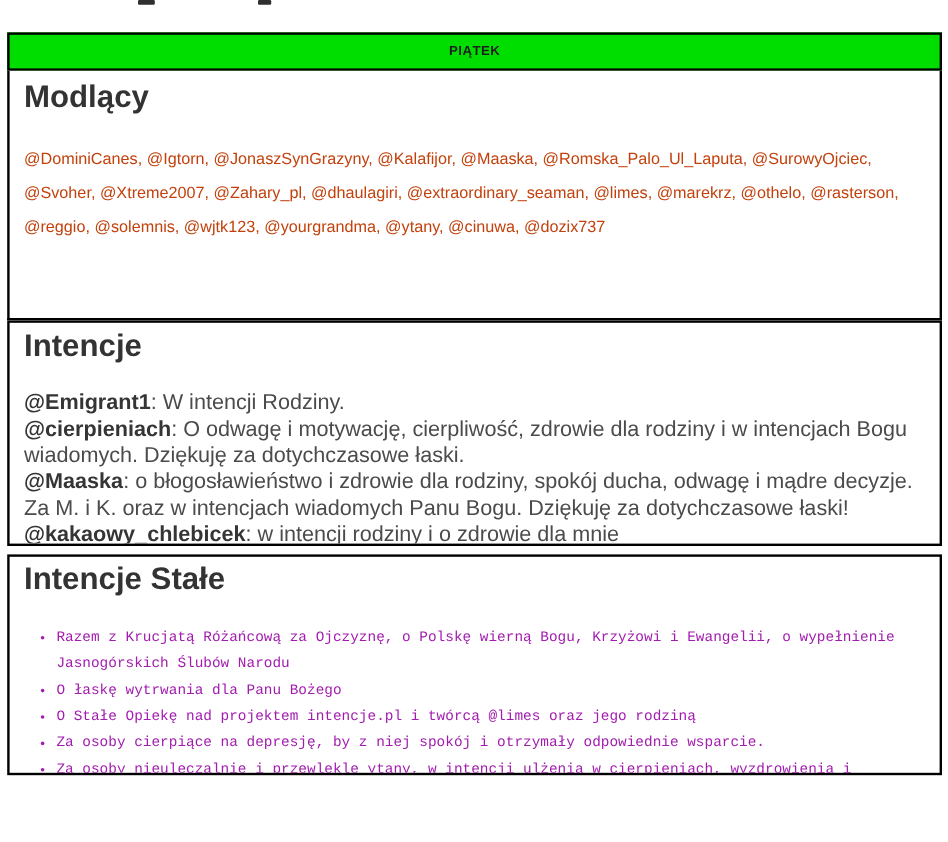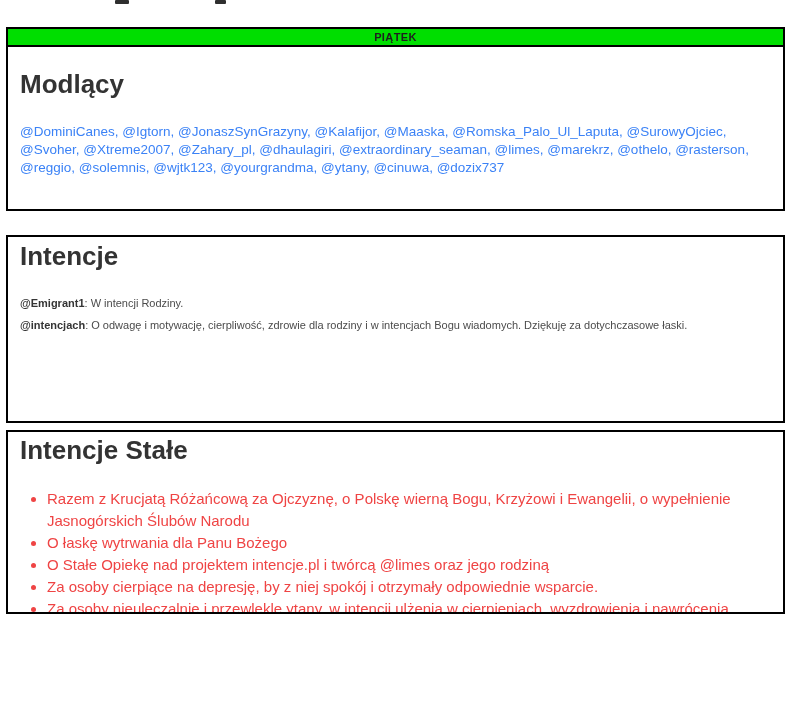--- a/index.html
+++ b/index.html
@@ -12,60 +12,60 @@
   }
   .page { position:absolute; left:6px; top:0; width:779px; }
 
   
   .frag { position:absolute; top:0; height:4px; background:#2f2f2f; border-radius:1px; }
   .frag-1 { left:115px; width:14px; }
   .frag-2 { left:215px; width:11px; }
 
   .day-bar {
     margin-top:27px;
-    height:20px;
+    height:32px;
     border:2px solid #000000;
     display:flex; align-items:center; justify-content:center;
   }
   .day-label {
     font-size:11px; font-weight:bold; color:#1e1e1e; letter-spacing:.4px;
   }
 
   .box {
     border:2px solid #000000;
     background:#ffffff;
     padding:4px 12px 0 12px;
     overflow:hidden;
   }
-  .box-modlacy { border-top:none; height:164px; padding-top:22px; }
-  .box-intencje { margin-top:24px; height:188px; }
+  .box-modlacy { border-top:none; height:208px; padding-top:6px; }
+  .box-intencje { margin-top:0; height:188px; }
   .box-stale { margin-top:7px; height:184px; padding-top:3px; }
 
   h2.section-title {
     font-size:26px; line-height:31px; font-weight:bold; color:#333333;
   }
 
   .users {
     margin-top:23px;
-    font-size:13.5px; line-height:18px; color:#3b82f6;
+    font-size:13.5px; line-height:28px; color:#c2410c;
   }
 
   .intent-list { margin-top:20px; }
   .intent {
-    font-size:11px; line-height:22px; color:#4b4b4b;
+    font-size:18px; line-height:22px; color:#4b4b4b;
   }
   .intent strong { color:#353535; font-weight:bold; }
 
   ul.stale-list {
     margin-top:22px;
     padding-left:27px;
     list-style:disc;
   }
   ul.stale-list li {
-    font-size:15px; line-height:22px; color:#ef4444;
+    font-size:12px; line-height:22px; color:#a21caf;font-family:Liberation Mono, monospace;
   }
 </style>
 </head>
 <body>
 
 <div class="frag frag-1"></div>
 <div class="frag frag-2"></div>
 
 <div class="page">
 
@@ -75,21 +75,23 @@
 
   <div class="box box-modlacy">
     <h2 class="section-title">Modlący</h2>
     <p class="users">@DominiCanes, @Igtorn, @JonaszSynGrazyny, @Kalafijor, @Maaska, @Romska_Palo_Ul_Laputa, @SurowyOjciec, @Svoher, @Xtreme2007, @Zahary_pl, @dhaulagiri, @extraordinary_seaman, @limes, @marekrz, @othelo, @rasterson, @reggio, @solemnis, @wjtk123, @yourgrandma, @ytany, @cinuwa, @dozix737</p>
   </div>
 
   <div class="box box-intencje">
     <h2 class="section-title">Intencje</h2>
     <div class="intent-list">
         <p class="intent"><strong>@Emigrant1</strong>: W intencji Rodziny.</p>
-        <p class="intent"><strong>@intencjach</strong>: O odwagę i motywację, cierpliwość, zdrowie dla rodziny i w intencjach Bogu wiadomych. Dziękuję za dotychczasowe łaski.</p>
+        <p class="intent"><strong>@cierpieniach</strong>: O odwagę i motywację, cierpliwość, zdrowie dla rodziny i w intencjach Bogu wiadomych. Dziękuję za dotychczasowe łaski.</p>
+        <p class="intent"><strong>@Maaska</strong>: o błogosławieństwo i zdrowie dla rodziny, spokój ducha, odwagę i mądre decyzje. Za M. i K. oraz w intencjach wiadomych Panu Bogu. Dziękuję za dotychczasowe łaski!</p>
+        <p class="intent"><strong>@kakaowy_chlebicek</strong>: w intencji rodziny i o zdrowie dla mnie</p>
       </div>
   </div>
 
   <div class="box box-stale">
     <h2 class="section-title">Intencje Stałe</h2>
     <ul class="stale-list">
         <li>Razem z Krucjatą Różańcową za Ojczyznę, o Polskę wierną Bogu, Krzyżowi i Ewangelii, o wypełnienie Jasnogórskich Ślubów Narodu</li>
         <li>O łaskę wytrwania dla Panu Bożego</li>
         <li>O Stałe Opiekę nad projektem intencje.pl i twórcą @limes oraz jego rodziną</li>
         <li>Za osoby cierpiące na depresję, by z niej spokój i otrzymały odpowiednie wsparcie.</li>

